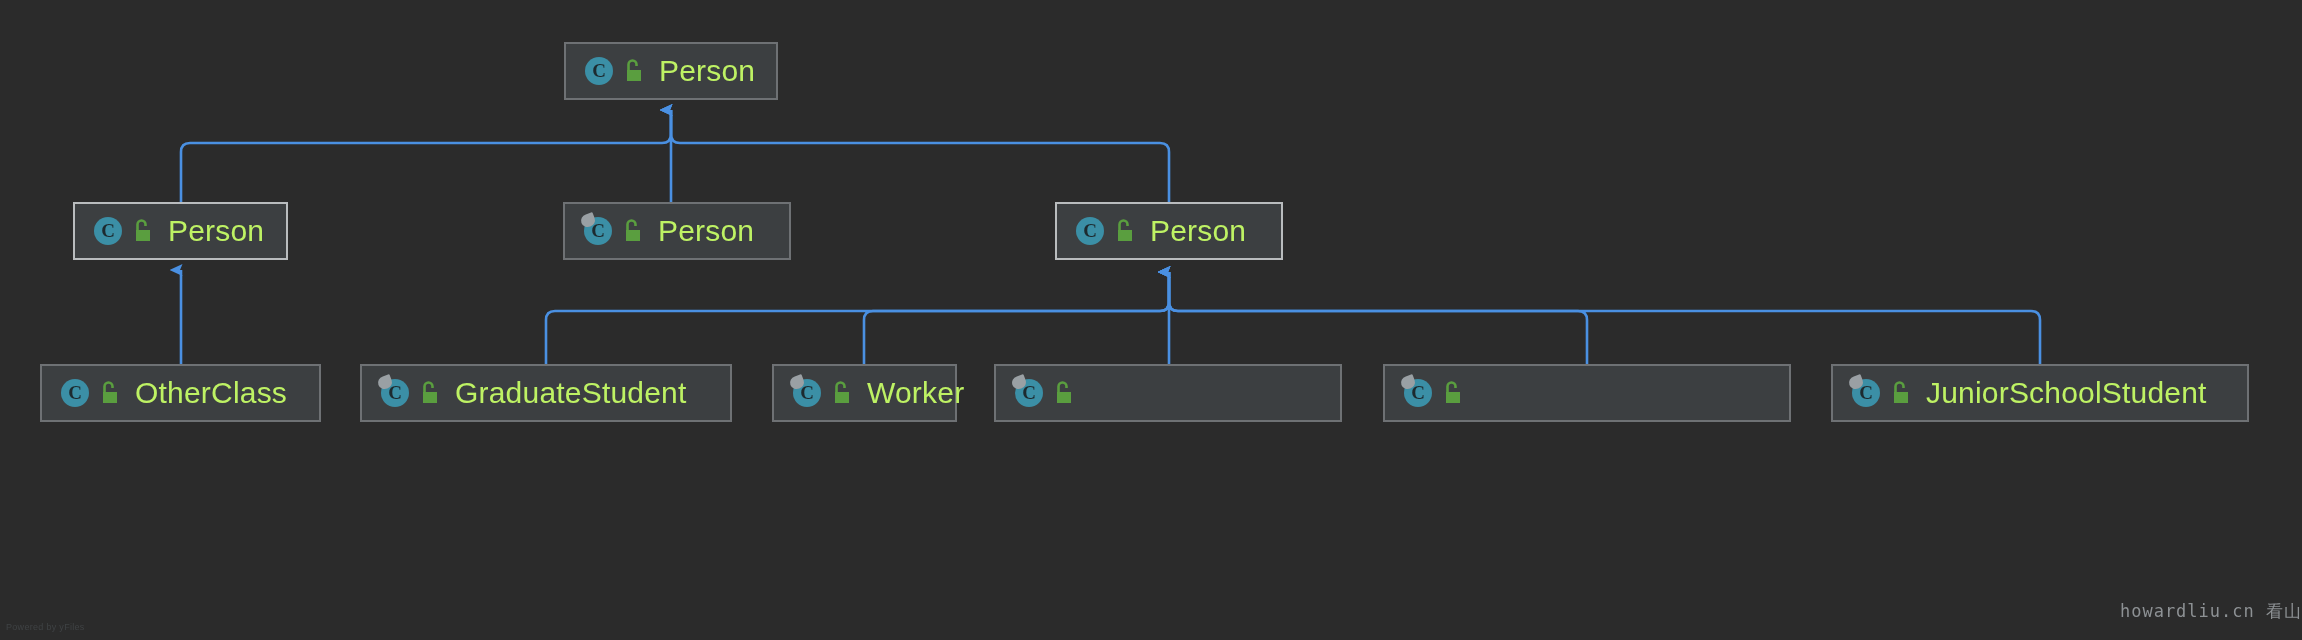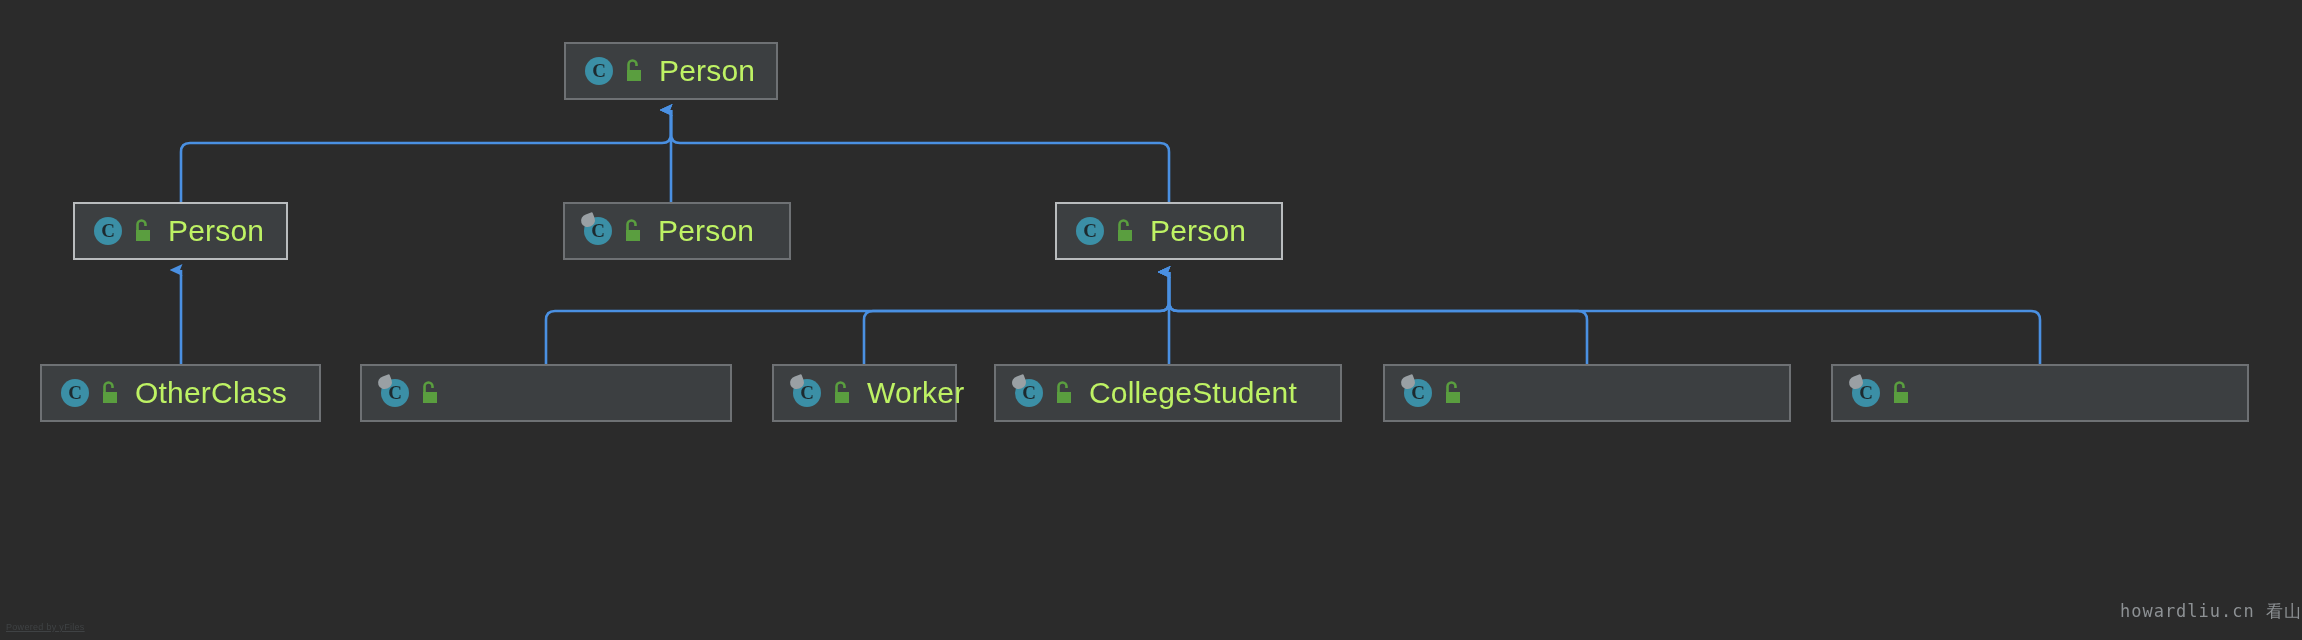--- a/index.html
+++ b/index.html
@@ -123,21 +123,20 @@
   }
 
   #powered-by {
     position: absolute;
     left: 6px;
     top: 622px;
     font-family: "Liberation Sans", sans-serif;
     font-size: 9px;
     color: #3f4244;
     letter-spacing: 0.3px;
-    text-decoration: underline;
   }
 </style>
 </head>
 <body>
 
 <div id="canvas">
 
   <svg id="edge-layer" viewBox="0 0 2302 640" width="2302" height="640" xmlns="http://www.w3.org/2000/svg">
     <defs>
       <marker id="arrowhead" markerWidth="14" markerHeight="14" refX="7" refY="11.5" orient="auto" markerUnits="userSpaceOnUse">
@@ -243,20 +242,21 @@
       <div class="class-icon abstract">
         <div class="disc"></div>
         <div class="cletter">C</div>
         <div class="marker"></div>
       </div>
       <svg class="lock-icon" viewBox="0 0 22 24" xmlns="http://www.w3.org/2000/svg">
         <path d="M5.5,11 L5.5,5.5 A4,4 0 0 1 13.5,5.5 L13.5,7" fill="none" stroke="#5a9e3f" stroke-width="2.6"></path>
         <rect x="4" y="11" width="14" height="11" fill="#5a9e3f"></rect>
       </svg>
     </div>
+    <div class="node-label">GraduateStudent</div>
   </div>
       <div class="node" style="left: 772px; top: 364px; width: 185px; height: 58px;">
     <div class="node-icons">
       <div class="class-icon abstract">
         <div class="disc"></div>
         <div class="cletter">C</div>
         <div class="marker"></div>
       </div>
       <svg class="lock-icon" viewBox="0 0 22 24" xmlns="http://www.w3.org/2000/svg">
         <path d="M5.5,11 L5.5,5.5 A4,4 0 0 1 13.5,5.5 L13.5,7" fill="none" stroke="#5a9e3f" stroke-width="2.6"></path>
@@ -270,21 +270,20 @@
       <div class="class-icon abstract">
         <div class="disc"></div>
         <div class="cletter">C</div>
         <div class="marker"></div>
       </div>
       <svg class="lock-icon" viewBox="0 0 22 24" xmlns="http://www.w3.org/2000/svg">
         <path d="M5.5,11 L5.5,5.5 A4,4 0 0 1 13.5,5.5 L13.5,7" fill="none" stroke="#5a9e3f" stroke-width="2.6"></path>
         <rect x="4" y="11" width="14" height="11" fill="#5a9e3f"></rect>
       </svg>
     </div>
-    <div class="node-label">CollegeStudent</div>
   </div>
       <div class="node" style="left: 1383px; top: 364px; width: 408px; height: 58px;">
     <div class="node-icons">
       <div class="class-icon abstract">
         <div class="disc"></div>
         <div class="cletter">C</div>
         <div class="marker"></div>
       </div>
       <svg class="lock-icon" viewBox="0 0 22 24" xmlns="http://www.w3.org/2000/svg">
         <path d="M5.5,11 L5.5,5.5 A4,4 0 0 1 13.5,5.5 L13.5,7" fill="none" stroke="#5a9e3f" stroke-width="2.6"></path>
@@ -297,19 +296,20 @@
       <div class="class-icon abstract">
         <div class="disc"></div>
         <div class="cletter">C</div>
         <div class="marker"></div>
       </div>
       <svg class="lock-icon" viewBox="0 0 22 24" xmlns="http://www.w3.org/2000/svg">
         <path d="M5.5,11 L5.5,5.5 A4,4 0 0 1 13.5,5.5 L13.5,7" fill="none" stroke="#5a9e3f" stroke-width="2.6"></path>
         <rect x="4" y="11" width="14" height="11" fill="#5a9e3f"></rect>
       </svg>
     </div>
+    <div class="node-label">JuniorSchoolStudent</div>
   </div>
     </div>
 
   <div id="watermark">howardliu.cn 看山</div>
   <div id="powered-by">Powered by yFiles</div>
 
 </div>
 
 </body></html>

